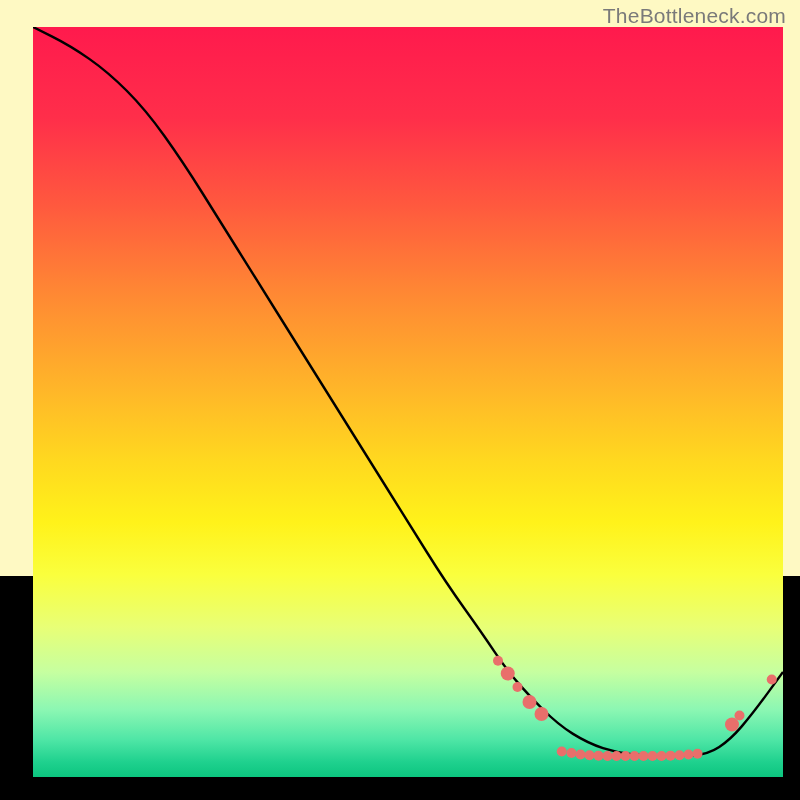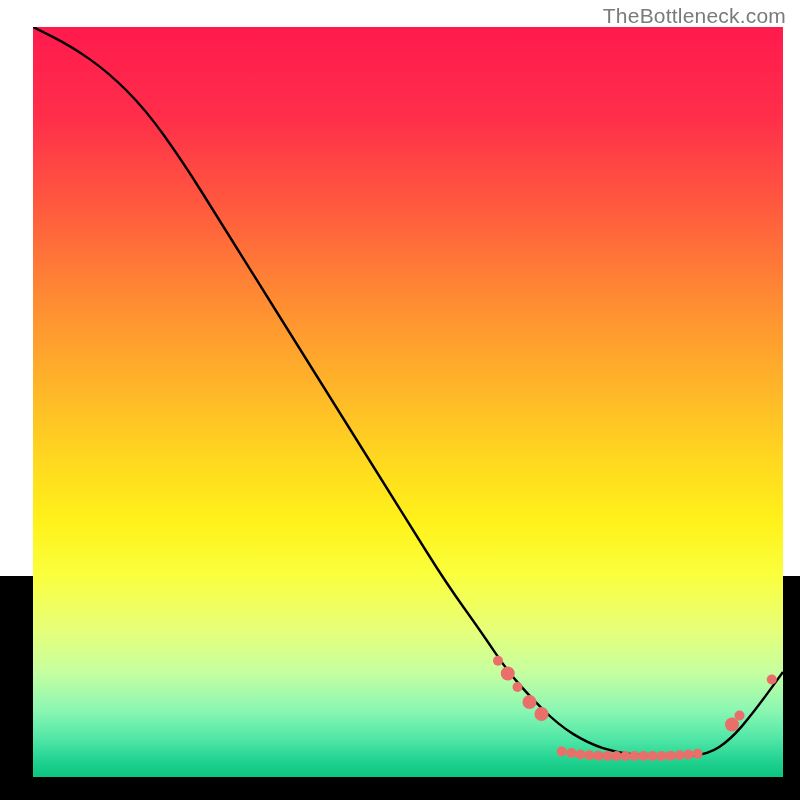--- a/index.html
+++ b/index.html
@@ -8,21 +8,21 @@
     width: 800px;
     height: 800px;
     background: #000;
     overflow: hidden;
     font-family: Arial, Helvetica, sans-serif;
   }
   .stage {
     position: relative;
     width: 800px;
     height: 576px;
-    background: #ffffff;
+    background: #fef9c3;
   }
   .plot {
     position: absolute;
     left: 33px;
     top: 27px;
     width: 750px;
     height: 750px;
   }
   .gradient-bg {
     position: absolute;

